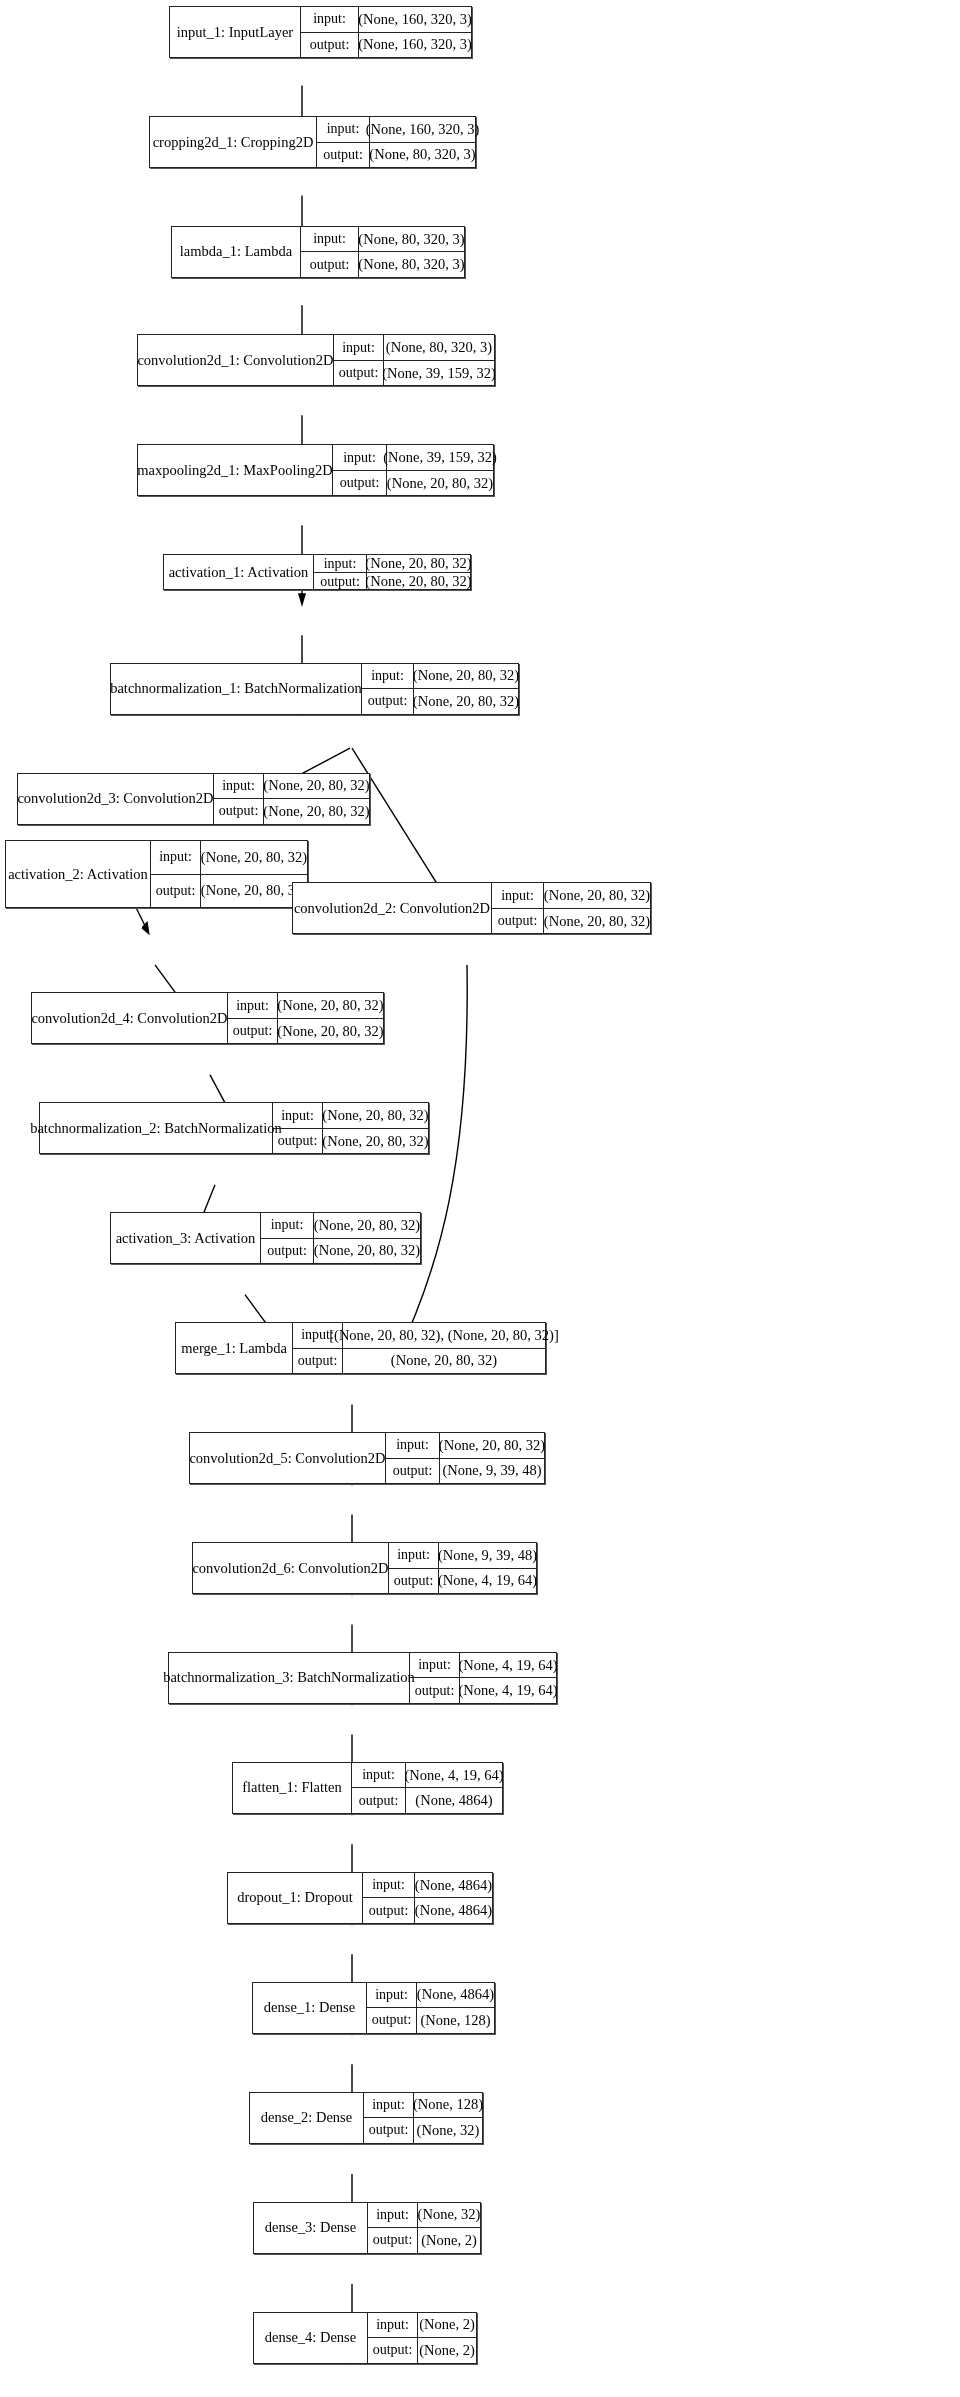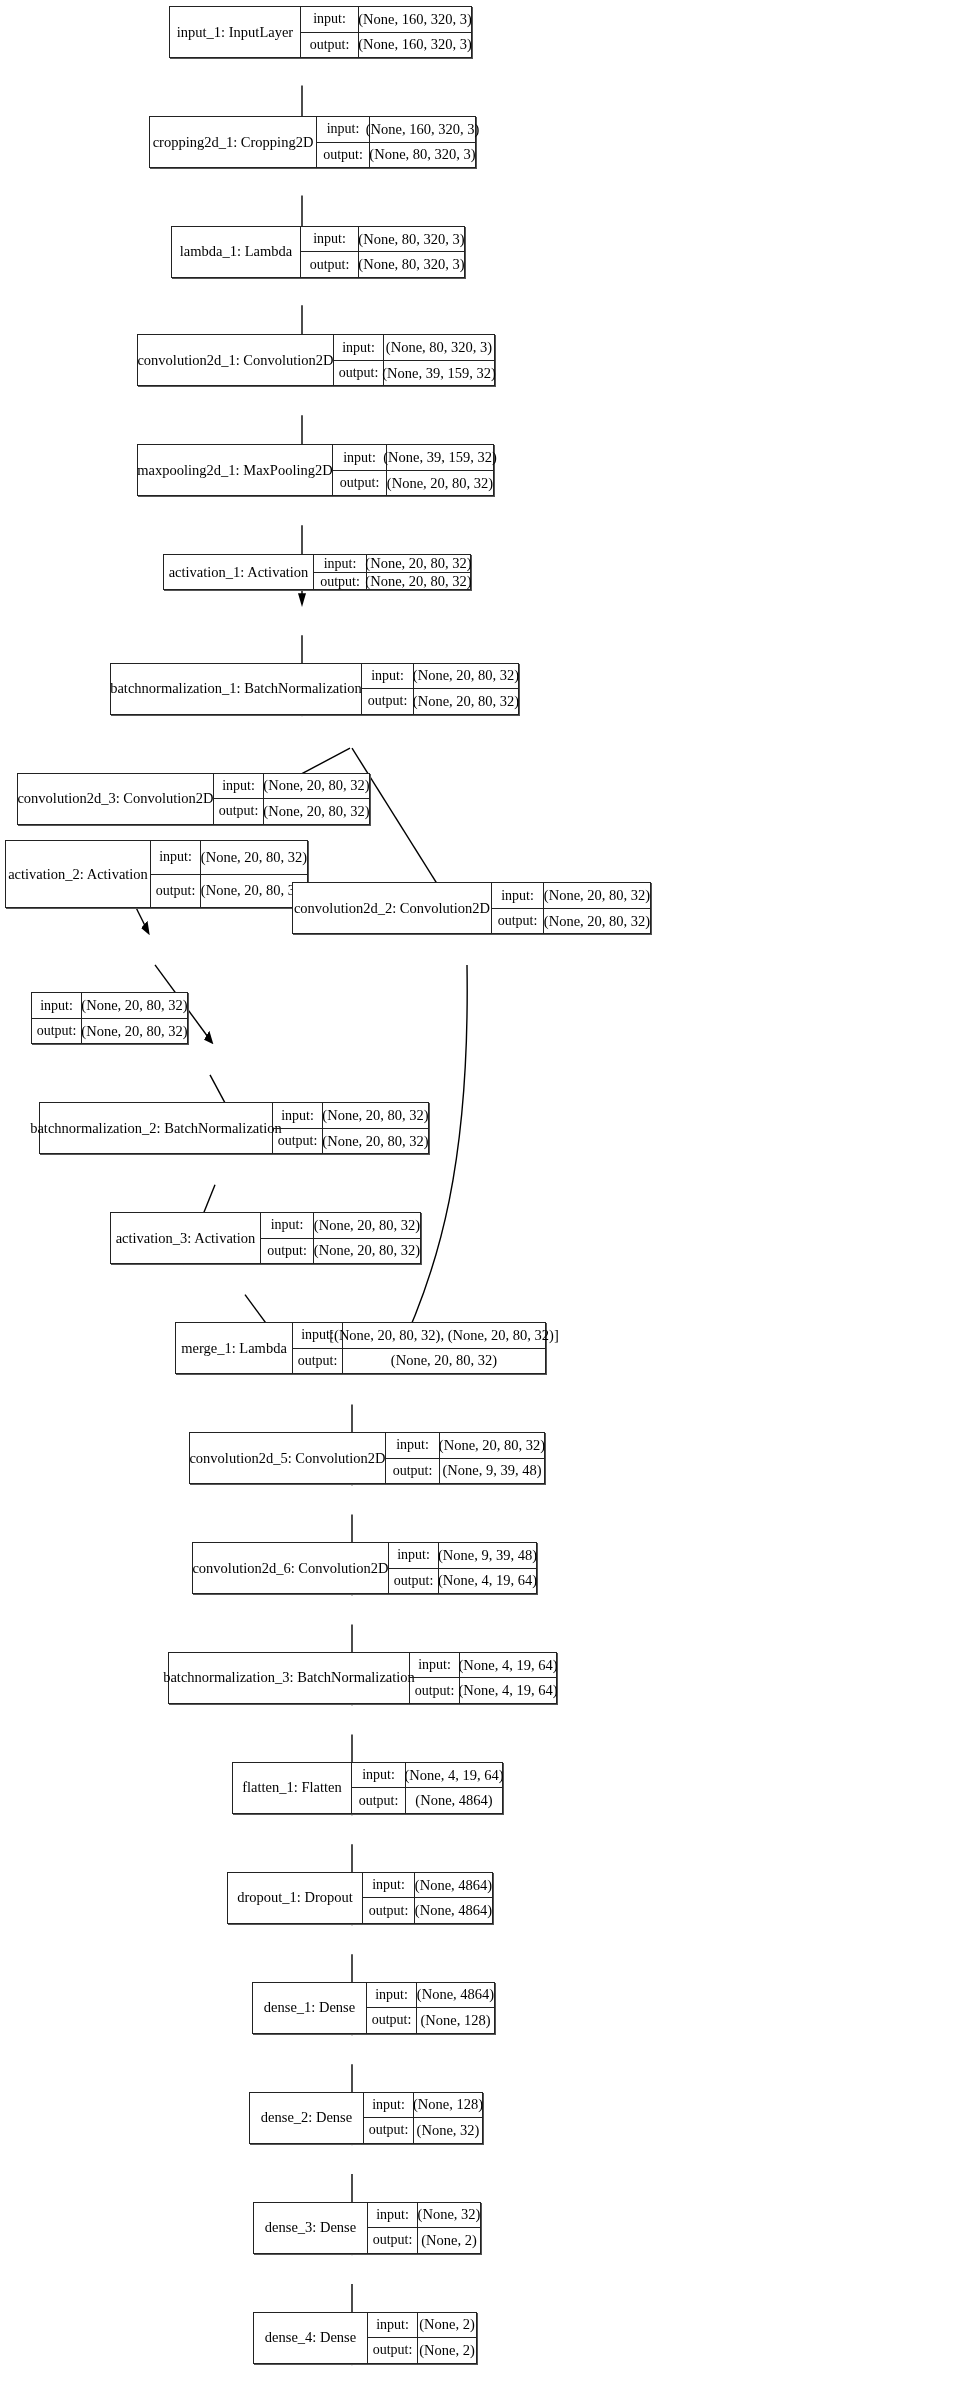--- a/index.html
+++ b/index.html
@@ -244,20 +244,21 @@
           <div class="io-label" style="width: 52px;">input:</div>
           <div class="io-val" style="width: 106px;">(None, 20, 80, 32)</div>
         </div>
         <div class="io-row bottom">
           <div class="io-label" style="width: 52px;">output:</div>
           <div class="io-val" style="width: 106px;">(None, 20, 80, 32)</div>
         </div>
       </div>
     </div>
     <div class="node" style="left: 31px; top: 992.389px; height: 52px;">
+      <div class="name" style="width: 177px;">convolution2d_4: Convolution2D</div>
       <div class="io">
         <div class="io-row top">
           <div class="io-label" style="width: 50px;">input:</div>
           <div class="io-val" style="width: 105px;">(None, 20, 80, 32)</div>
         </div>
         <div class="io-row bottom">
           <div class="io-label" style="width: 50px;">output:</div>
           <div class="io-val" style="width: 105px;">(None, 20, 80, 32)</div>
         </div>
       </div>

